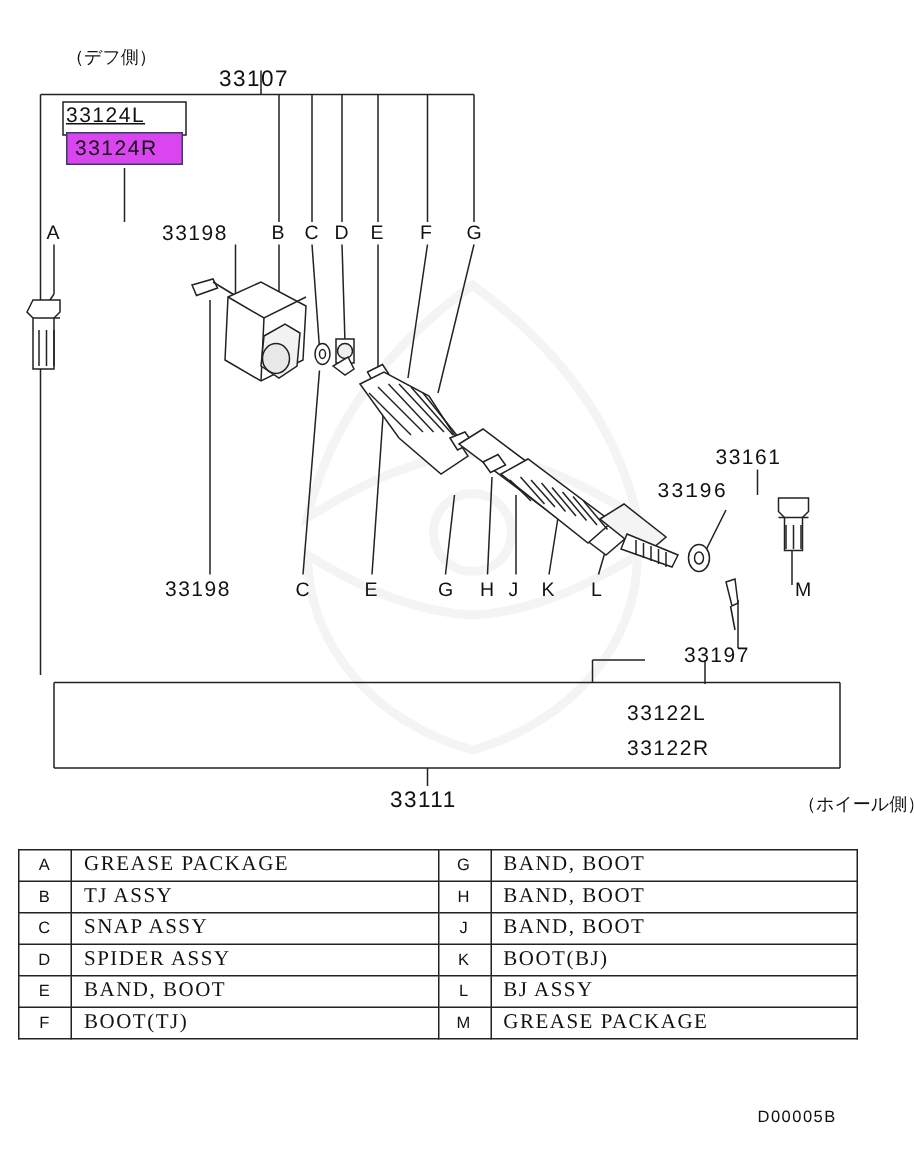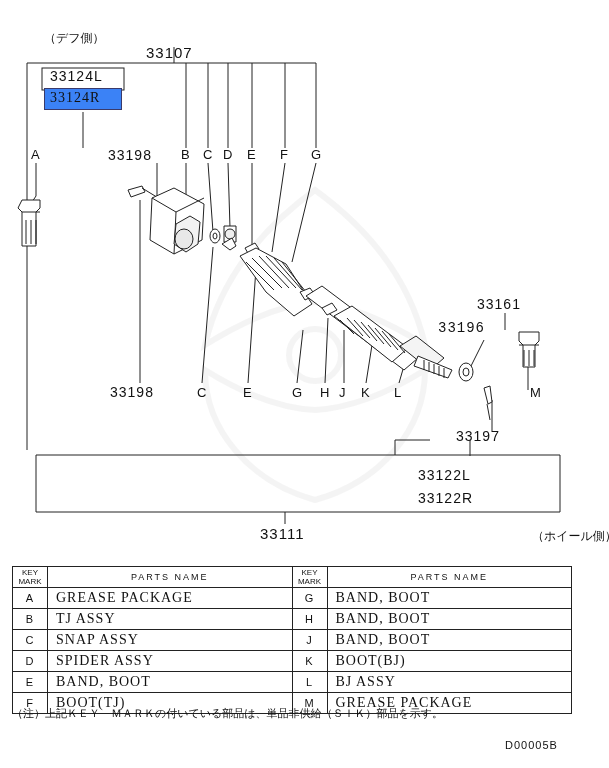--- a/index.html
+++ b/index.html
@@ -11,27 +11,26 @@
     position:relative;
     overflow:hidden;
   }
   .stage{position:absolute;left:0;top:0;width:609px;height:768px;}
   .lbl{position:absolute;white-space:nowrap;font-size:14px;letter-spacing:1px;}
   .lbl.big{font-size:15px;}
   .lbl.jp{font-size:12px;letter-spacing:0;margin-left:32px;}
   .keymark{position:absolute;font-size:13px;font-weight:normal;}
   .hl{
     position:absolute;
-    background:#3b82f6;
+    background:#d946ef;
     border:1px solid #3a3a6a;
     font-size:14px;
     letter-spacing:1px;
     padding:1px 9px 2px 5px;
     box-sizing:border-box;
-    font-family:Liberation Serif, serif;
   }
   svg.lines{position:absolute;left:0;top:0;width:609px;height:560px;}
   
   .wm{
     position:absolute;left:150px;top:170px;width:330px;height:340px;
     opacity:0.085;
     pointer-events:none;
   }
   
   .tbl{
@@ -197,21 +196,21 @@
       <line x1="519" y1="345" x2="539" y2="345"></line>
       <line x1="524" y1="350" x2="524" y2="366"></line>
       <line x1="529" y1="350" x2="529" y2="366"></line>
       <line x1="534" y1="350" x2="534" y2="366"></line>
     </g>
   </svg>
 
   <div class="lbl jp" style="left:12px;top:30px;">（デフ側）</div>
   <div class="lbl big" style="left:146px;top:44px;">33107</div>
 
-  <div class="lbl" style="left:50px;top:68px;">33124L</div>
+  <div class="lbl" style="left:44px;top:68px;text-decoration:underline;">33124L</div>
   <div class="hl" style="left:44px;top:88px;width:78px;height:22px;">33124R</div>
 
   <div class="keymark" style="left:31px;top:147px;">A</div>
   <div class="keymark" style="left:181px;top:147px;">B</div>
   <div class="keymark" style="left:203px;top:147px;">C</div>
   <div class="keymark" style="left:223px;top:147px;">D</div>
   <div class="keymark" style="left:247px;top:147px;">E</div>
   <div class="keymark" style="left:280px;top:147px;">F</div>
   <div class="keymark" style="left:311px;top:147px;">G</div>
 
@@ -232,32 +231,20 @@
   <div class="lbl" style="left:456px;top:428px;">33197</div>
 
   <div class="lbl" style="left:418px;top:467px;">33122L</div>
   <div class="lbl" style="left:418px;top:490px;">33122R</div>
 
   <div class="lbl big" style="left:260px;top:525px;">33111</div>
   <div class="lbl jp" style="left:500px;top:528px;">（ホイール側）</div>
 
   <table class="tbl">
     <tbody>
-        <tr>
-      <td class="kmhdr">
-        <div>KEY</div>
-        <div>MARK</div>
-      </td>
-      <td class="pn-hdr">PARTS NAME</td>
-      <td class="kmhdr">
-        <div>KEY</div>
-        <div>MARK</div>
-      </td>
-      <td class="pn-hdr">PARTS NAME</td>
-    </tr>
     <tr>
       <td class="km">A</td>
       <td class="pn">GREASE PACKAGE</td>
       <td class="km">G</td>
       <td class="pn">BAND, BOOT</td>
     </tr>
     <tr>
       <td class="km">B</td>
       <td class="pn">TJ ASSY</td>
       <td class="km">H</td>
@@ -283,16 +270,15 @@
     </tr>
     <tr>
       <td class="km">F</td>
       <td class="pn">BOOT(TJ)</td>
       <td class="km">M</td>
       <td class="pn">GREASE PACKAGE</td>
     </tr>
   </tbody>
     </table>
 
-  <div class="note">（注）上記ＫＥＹ　ＭＡＲＫの付いている部品は、単品非供給（ＳＩＫ）部品を示す。</div>
   <div class="code">D00005B</div>
 
 </div>
 
 </body></html>

